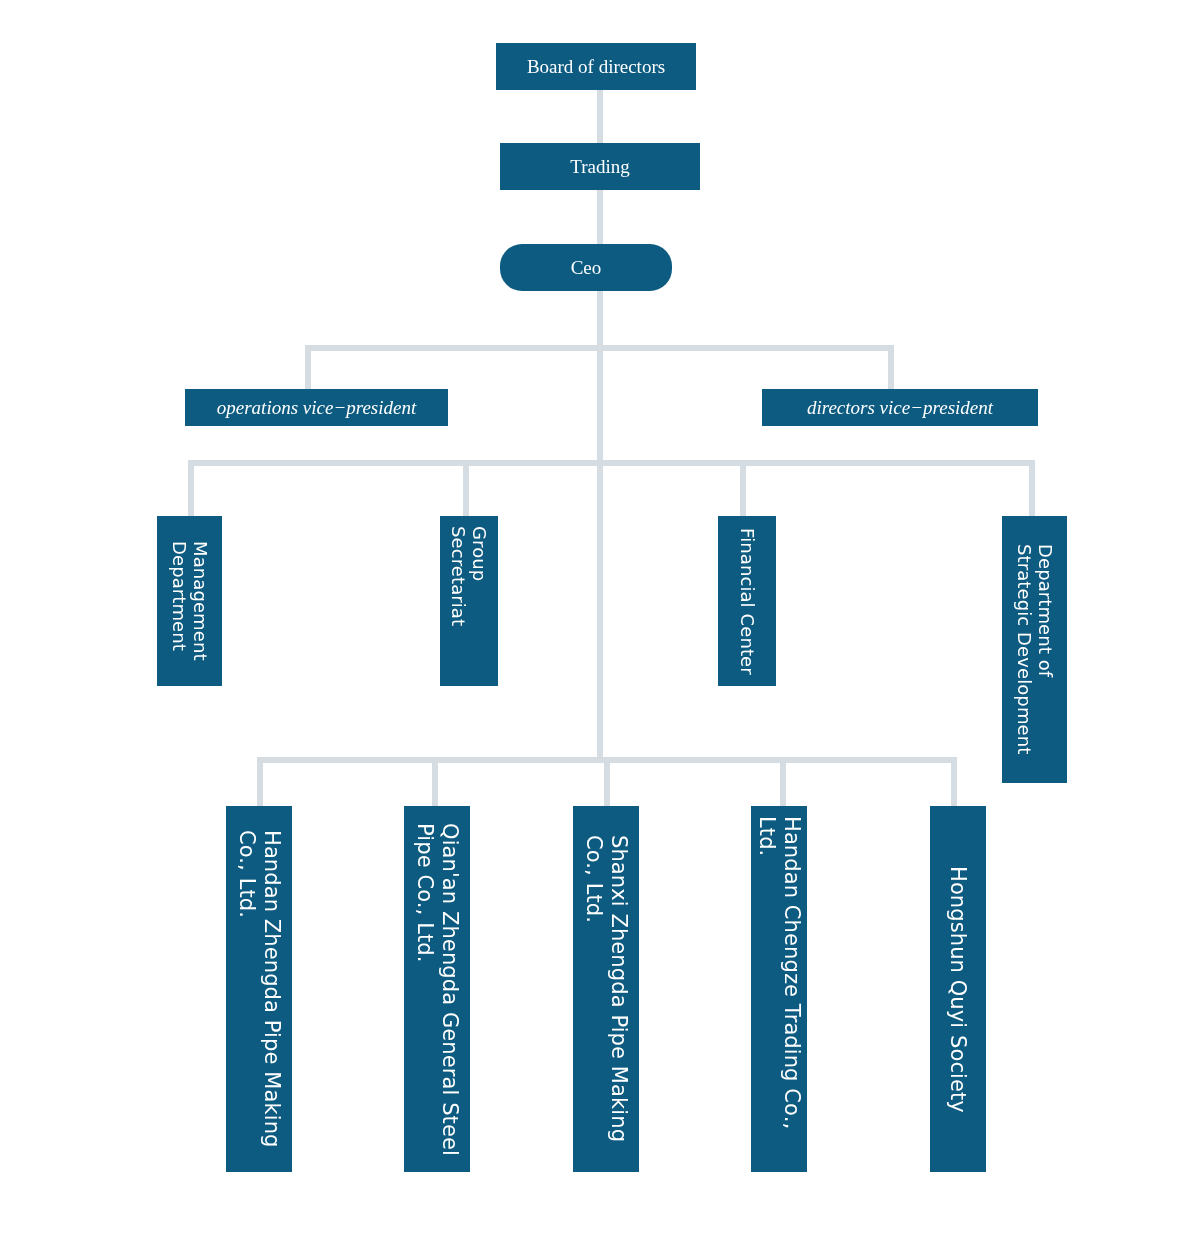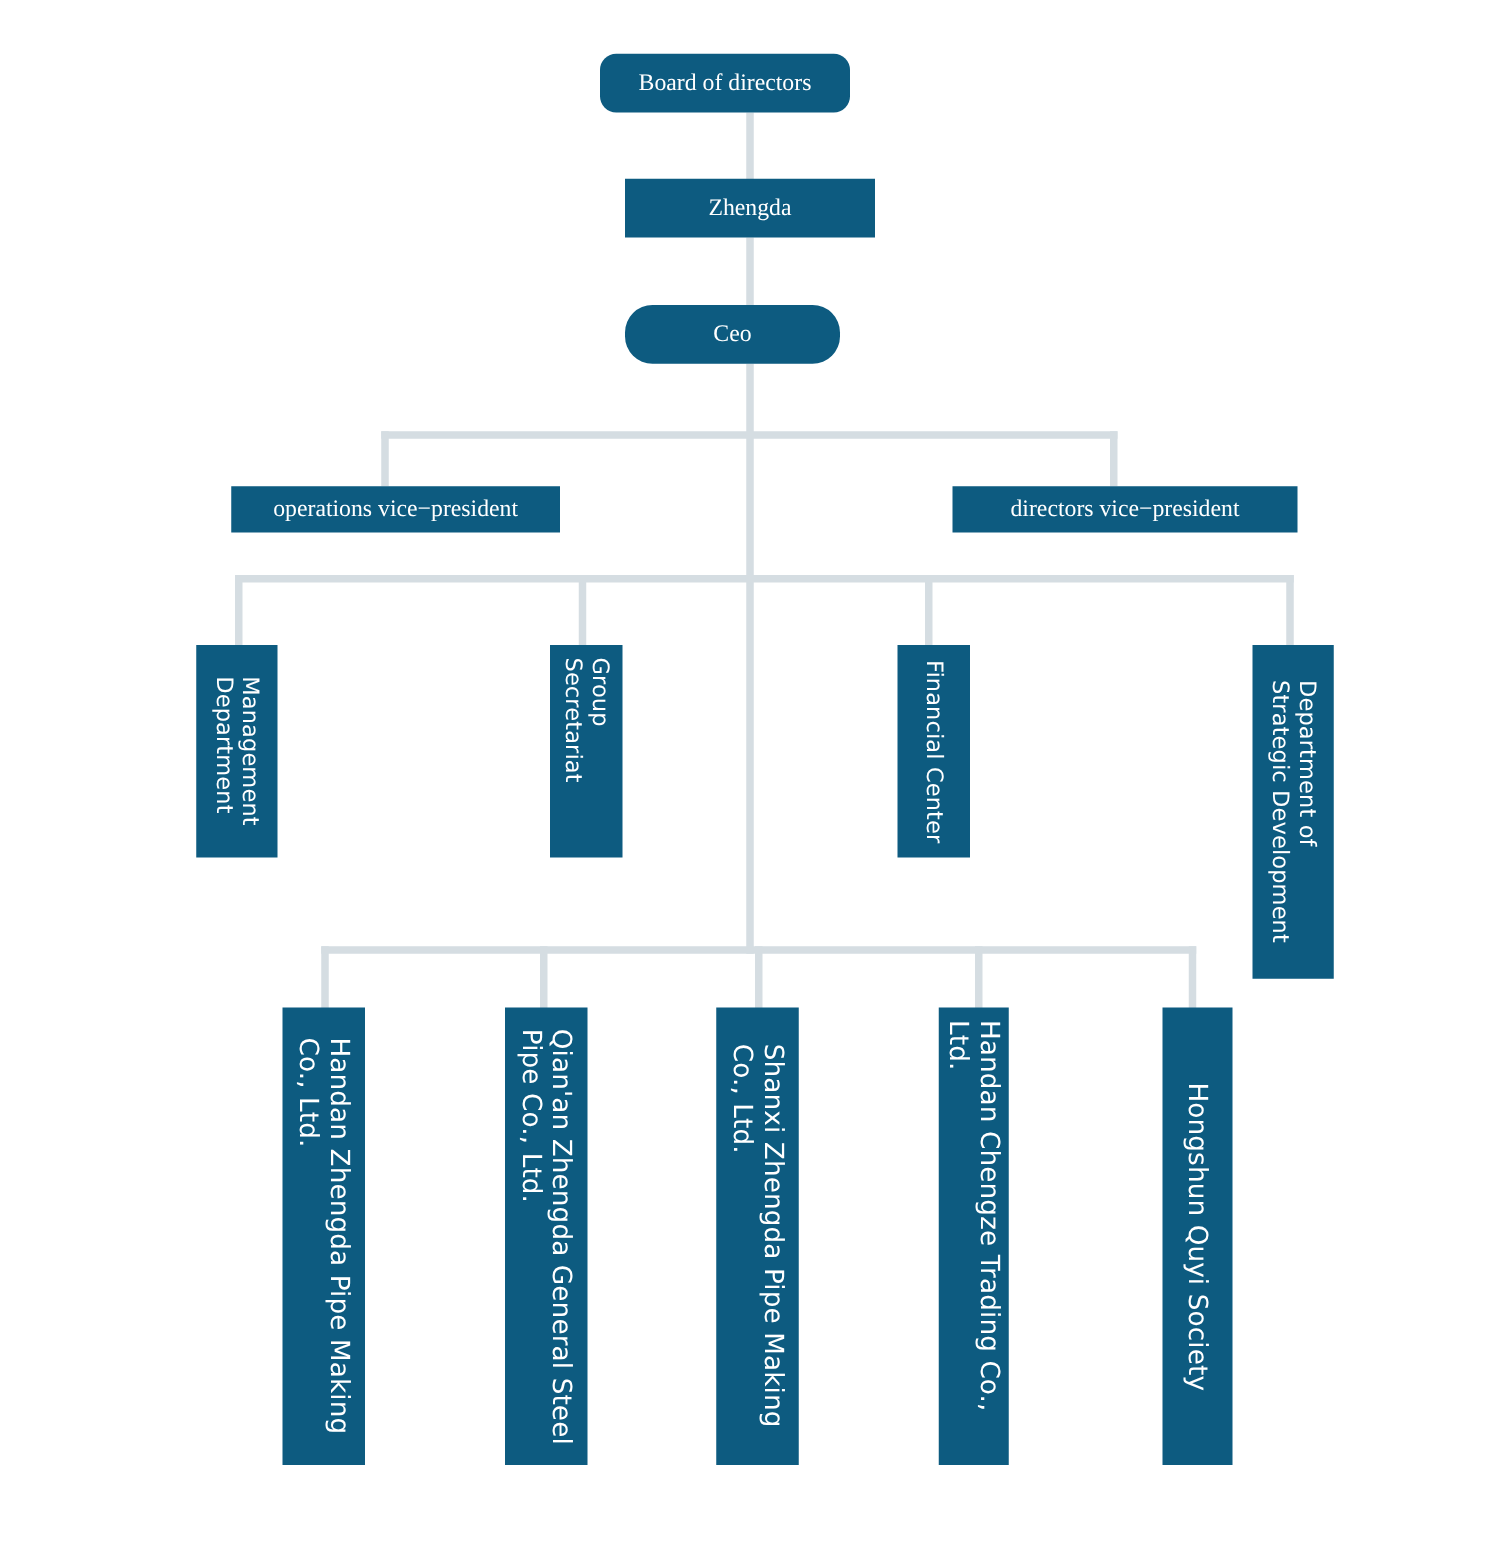--- a/index.html
+++ b/index.html
@@ -38,21 +38,21 @@
     text-align: center;
     line-height: 1.15;
   }
 
   
   .node-h {
     font-family: "Liberation Serif", "DejaVu Serif", serif;
     font-weight: 400;
   }
   .node-top { font-size: 19px; }
-  .node-vp  { font-size: 19px; }
+  .node-vp  { font-size: 19px; font-style: italic; }
 
   
   .node-v {
     font-family: "DejaVu Sans", "Liberation Sans", sans-serif;
     font-size: 19px;
     font-weight: 400;
     padding: 10px 0;
   }
   .node-v .vtext {
     display: block;
@@ -87,26 +87,26 @@
   <div class="conn conn-v" style="left:740px; top:460px; height:58px;"></div>
   <div class="conn conn-v" style="left:1029px; top:460px; height:58px;"></div>
 
   <div class="conn conn-h" style="left:257px; top:757px; width:700px;"></div>
   <div class="conn conn-v" style="left:257px; top:757px; height:52px;"></div>
   <div class="conn conn-v" style="left:432px; top:757px; height:52px;"></div>
   <div class="conn conn-v" style="left:604px; top:757px; height:52px;"></div>
   <div class="conn conn-v" style="left:780px; top:757px; height:52px;"></div>
   <div class="conn conn-v" style="left:951px; top:757px; height:52px;"></div>
 
-  <div class="node node-h node-top" style="left:480px; top:43px; width:200px; height:47px;border-radius:13px;">
+  <div class="node node-h node-top" style="left:496px; top:43px; width:200px; height:47px;">
     <span>Board of directors</span>
   </div>
 
   <div class="node node-h node-top" style="left:500px; top:143px; width:200px; height:47px;">
-    <span>Zhengda</span>
+    <span>Trading</span>
   </div>
 
   <div class="node node-h node-top" style="left:500px; top:244px; width:172px; height:47px;border-radius:22px;">
     <span>Ceo</span>
   </div>
 
   <div class="node node-h node-vp" style="left:185px; top:389px; width:263px; height:37px;">
     <span>operations vice−president</span>
   </div>
 

